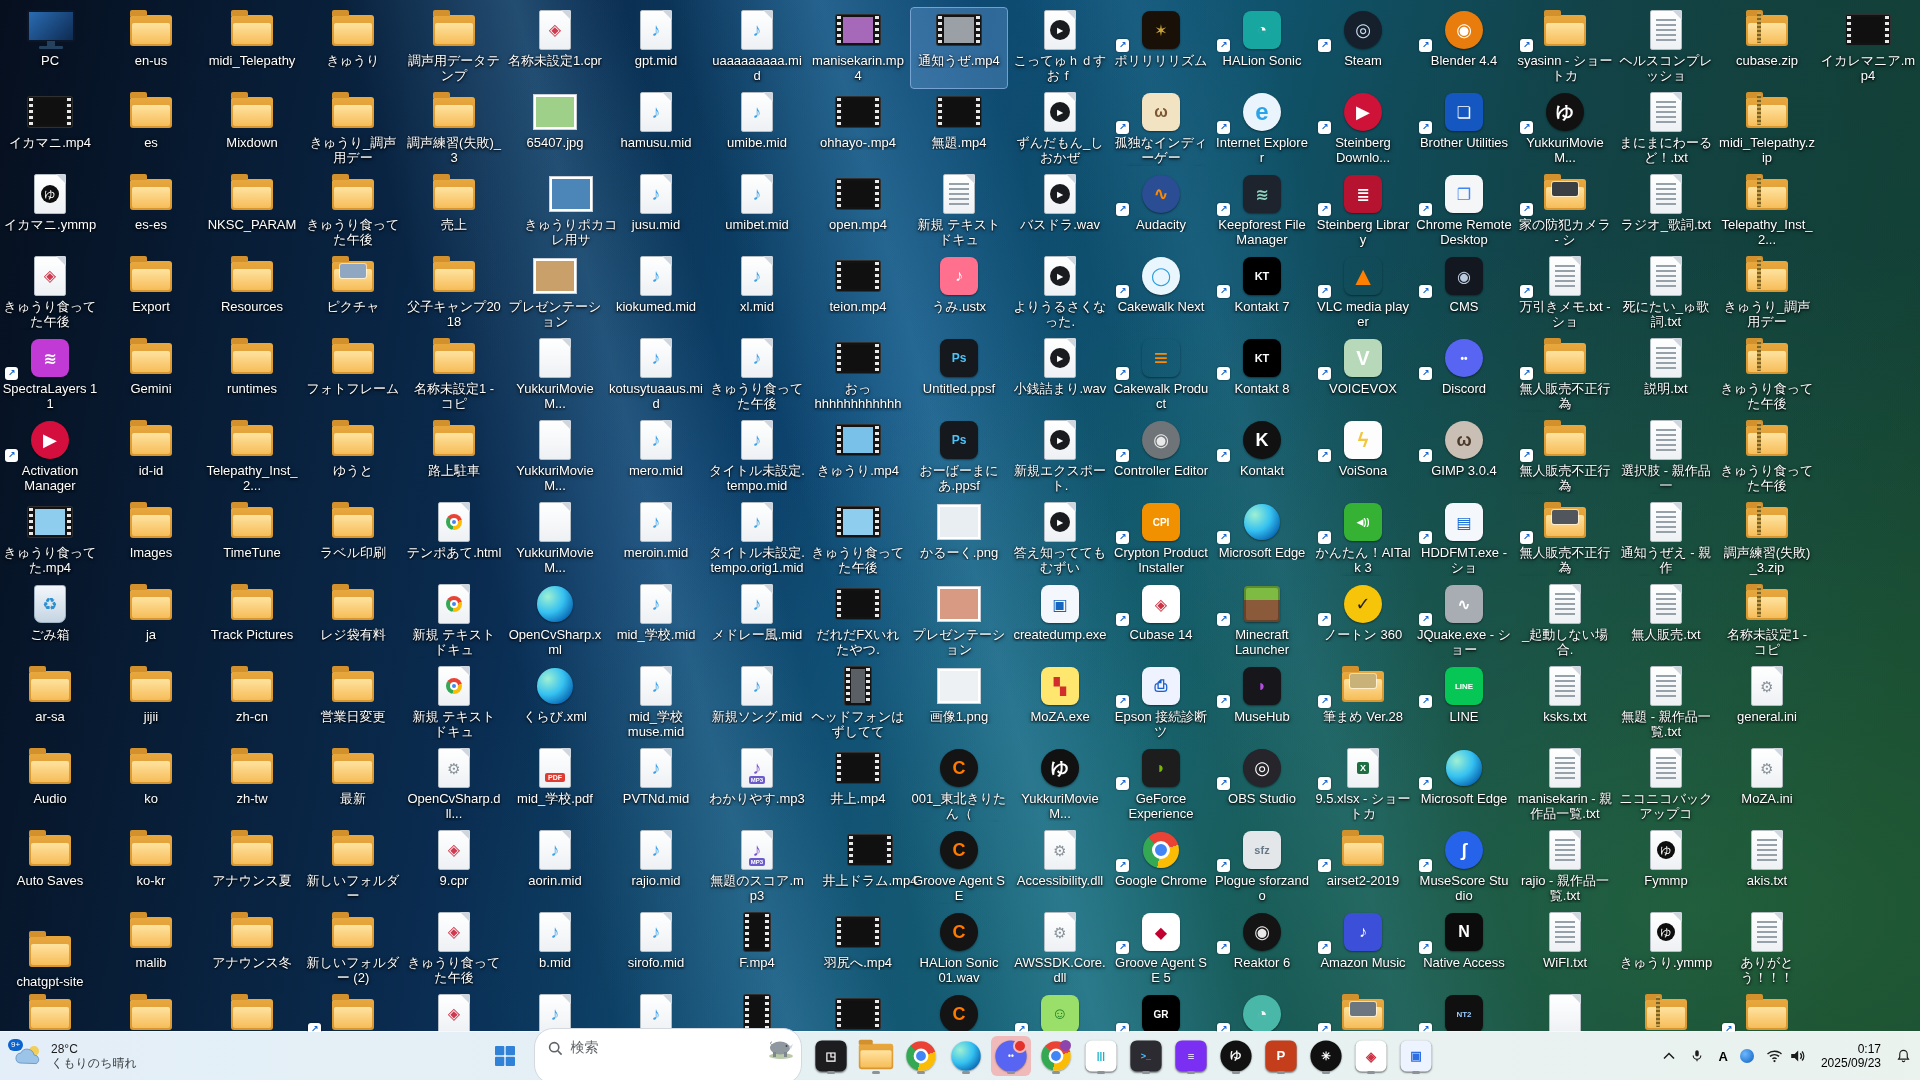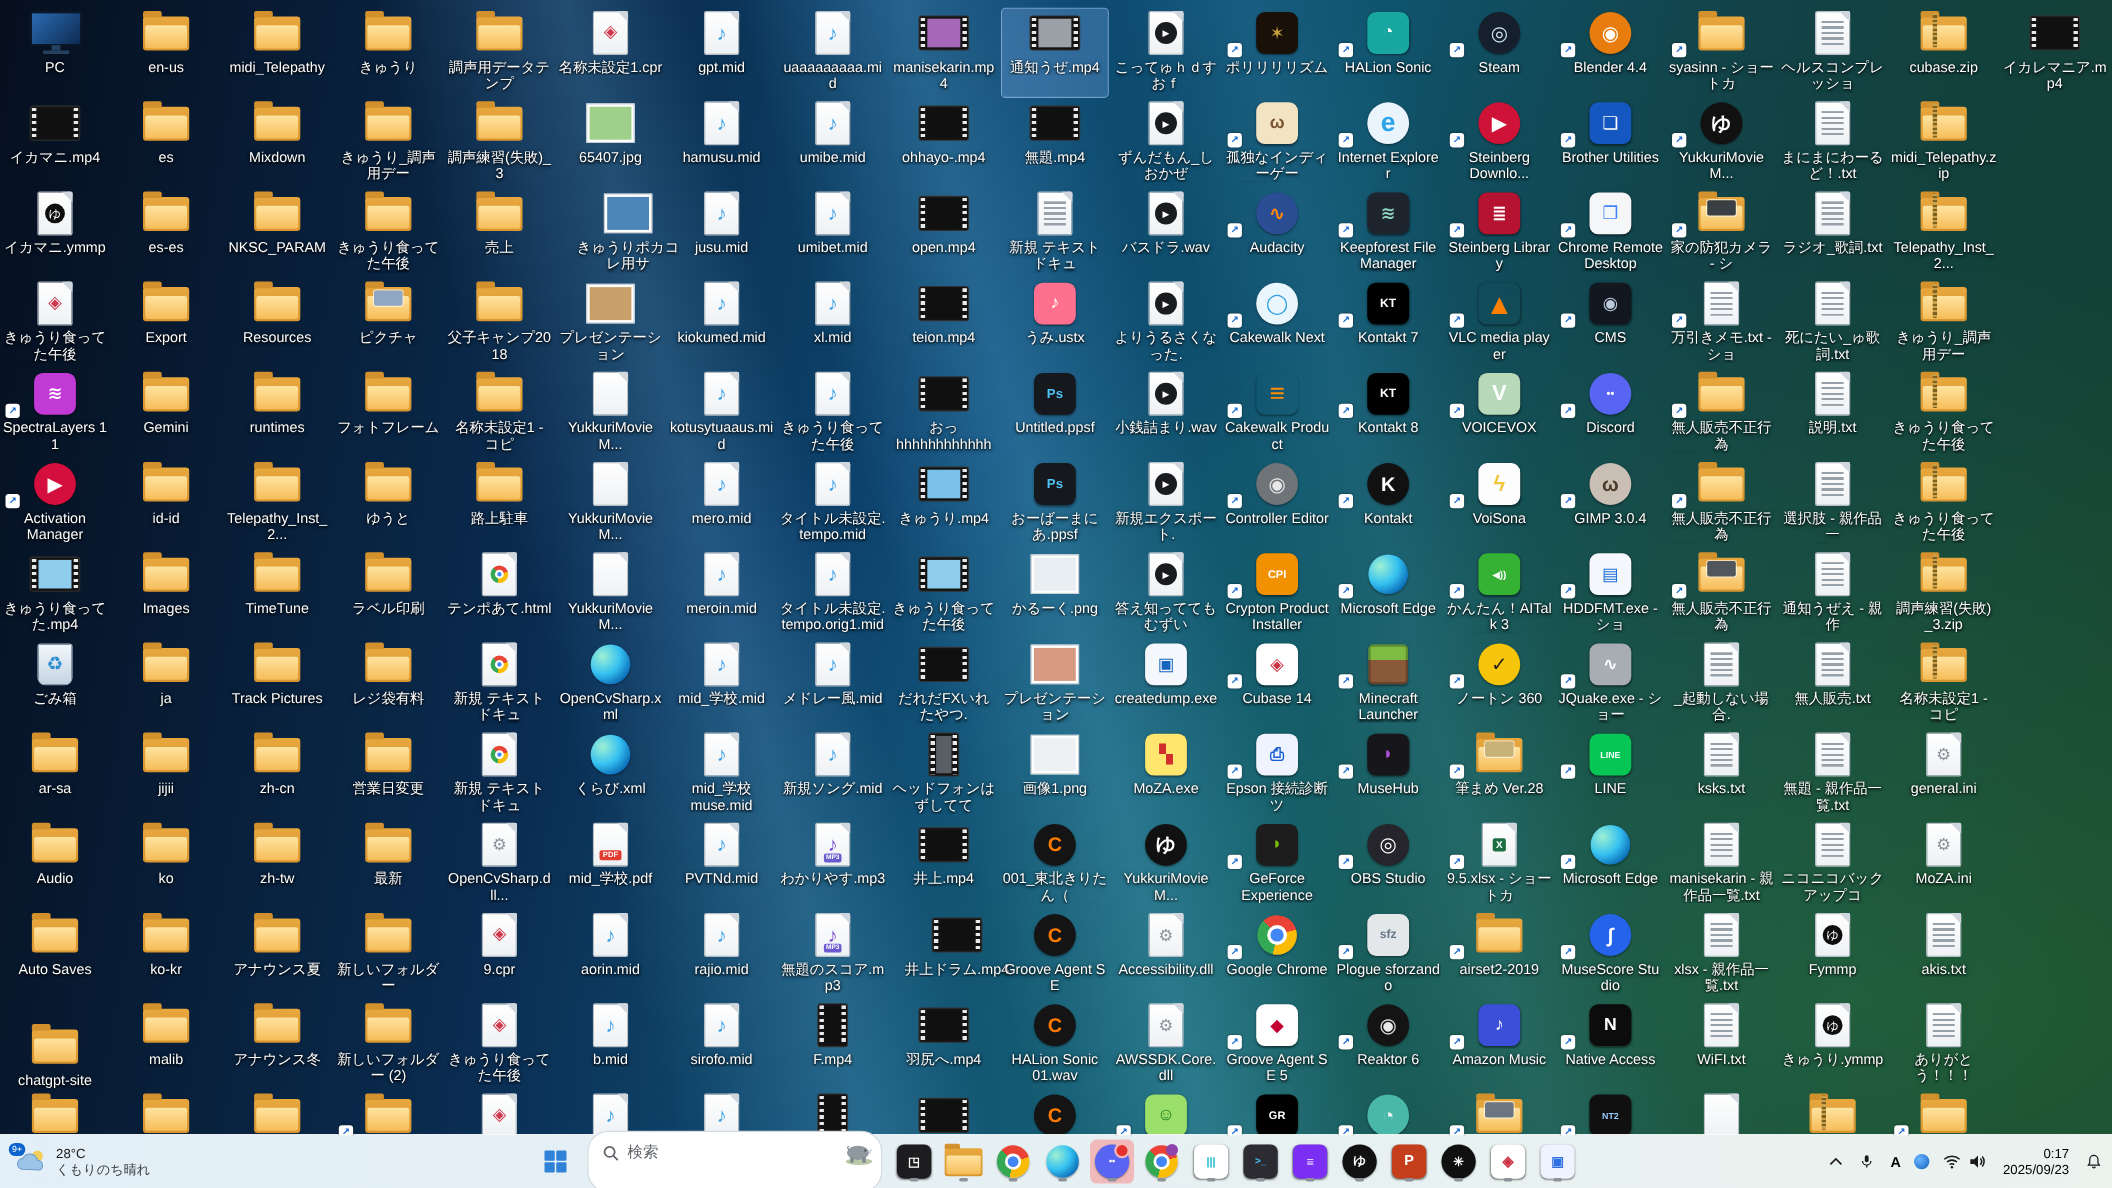--- a/index.html
+++ b/index.html
@@ -1564,21 +1564,21 @@
         <span class="appci" style="background:#2563eb;color:#ffffff;font-size:18px">∫</span>
         <i class="sca">↗</i>
       </div>
       <div class="lbl">MuseScore Studio
 6</div>
     </div>
     <div class="icon" style="left: 1517px; top: 828px;">
       <div class="art">
         <span class="page em-lines"></span>
       </div>
-      <div class="lbl">xlsx - 親作品一
+      <div class="lbl">rajio - 親作品一
 覧.txt</div>
     </div>
     <div class="icon" style="left: 1618px; top: 828px;">
       <div class="art">
         <span class="page em-yu">
           <i class="pyu">ゆ</i>
         </span>
       </div>
       <div class="lbl">Fymmp</div>
     </div>

